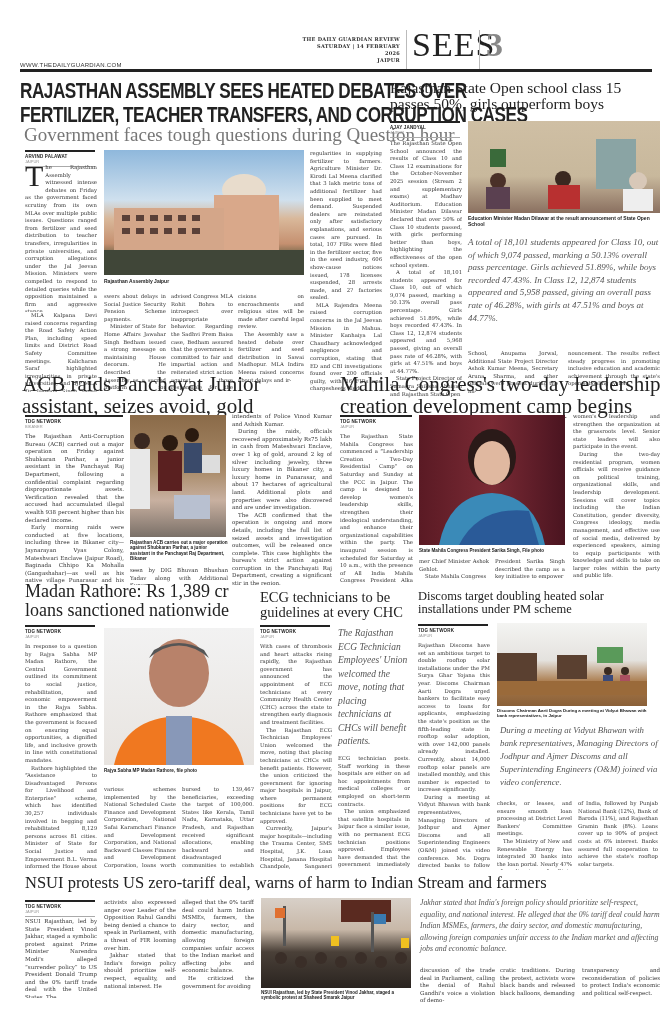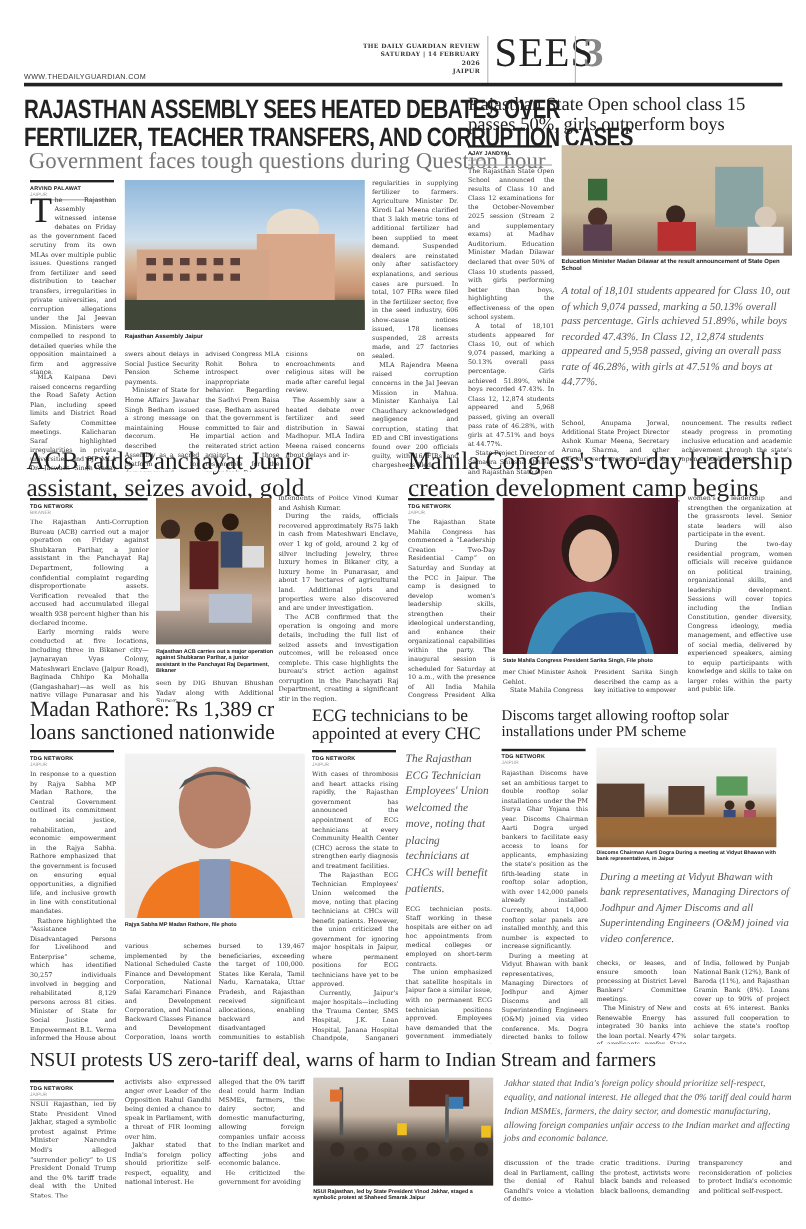--- a/index.html
+++ b/index.html
@@ -216,39 +216,39 @@
   </svg>
 </div>
 <div class="abs cap" style="left:104px;top:768px;width:150px;font-size:4.6px">Rajya Sabha MP Madan Rathore, file photo</div>
 <div class="abs col" style="left:104px;top:786px;width:72px;height:84px">
     <p class="first">various schemes implemented by the National Scheduled Caste Finance and Development Corporation, National Safai Karamchari Finance and Development Corporation, and National Backward Classes Finance and Development Corporation, loans worth Rs 1,389.61 crore were dis-</p>
   </div>
 <div class="abs col" style="left:182px;top:786px;width:72px;height:84px">
     <p class="first">bursed to 139,467 beneficiaries, exceeding the target of 100,000. States like Kerala, Tamil Nadu, Karnataka, Uttar Pradesh, and Rajasthan received significant allocations, enabling backward and disadvantaged communities to establish self-employment and entrepreneurial ventures.</p>
   </div>
 
-<div class="abs hl-serif" style="left:260px;top:590px;width:150px;font-size:14.5px">ECG technicians to be appointed at every CHC</div>
+<div class="abs hl-serif" style="left:260px;top:590px;width:150px;font-size:14.5px">ECG technicians to be guidelines at every CHC</div>
 <div class="abs" style="left:260px;top:625px;width:70px">
   <div class="byline">
       <div class="n">TDG NETWORK</div>
       <div class="p" style="border-bottom:none">JAIPUR</div>
     </div>
 </div>
 <div class="abs col" style="left:260px;top:643px;width:72px;height:227px">
     <p class="first">With cases of thrombosis and heart attacks rising rapidly, the Rajasthan government has announced the appointment of ECG technicians at every Community Health Center (CHC) across the state to strengthen early diagnosis and treatment facilities.</p>
     <p>The Rajasthan ECG Technician Employees' Union welcomed the move, noting that placing technicians at CHCs will benefit patients. However, the union criticized the government for ignoring major hospitals in Jaipur, where permanent positions for ECG technicians have yet to be approved.</p>
     <p>Currently, Jaipur's major hospitals—including the Trauma Center, SMS Hospital, J.K. Loan Hospital, Janana Hospital Chandpole, Sanganeri Gate, and Women's Hospital—have no sanctioned permanent</p>
   </div>
 <div class="abs pull" style="left:338px;top:627px;width:74px;font-size:9.5px;line-height:13.5px">The Rajasthan ECG Technician Employees' Union welcomed the move, noting that placing technicians at CHCs will benefit patients.</div>
 <div class="abs col" style="left:338px;top:755px;width:72px;height:115px">
     <p class="first">ECG technician posts. Staff working in these hospitals are either on ad hoc appointments from medical colleges or employed on short-term contracts.</p>
     <p>The union emphasized that satellite hospitals in Jaipur face a similar issue, with no permanent ECG technician positions approved. Employees have demanded that the government immediately approve permanent positions in all major and satellite hospitals to ensure consistent patient care and improve emergency cardiac treatment across the city.</p>
   </div>
 
-<div class="abs hl-serif" style="left:418px;top:590px;width:245px;font-size:12.5px">Discoms target allowing rooftop solar installations under PM scheme</div>
+<div class="abs hl-serif" style="left:418px;top:590px;width:245px;font-size:12.5px">Discoms target doubling heated solar installations under PM scheme</div>
 <div class="abs" style="left:418px;top:624px;width:70px">
   <div class="byline">
       <div class="n">TDG NETWORK</div>
       <div class="p" style="border-bottom:none">JAIPUR</div>
     </div>
 </div>
 <div class="abs col" style="left:418px;top:642px;width:72px;height:228px">
     <p class="first">Rajasthan Discoms have set an ambitious target to double rooftop solar installations under the PM Surya Ghar Yojana this year. Discoms Chairman Aarti Dogra urged bankers to facilitate easy access to loans for applicants, emphasizing the state's position as the fifth-leading state in rooftop solar adoption, with over 142,000 panels already installed. Currently, about 14,000 rooftop solar panels are installed monthly, and this number is expected to increase significantly.</p>
     <p>During a meeting at Vidyut Bhawan with bank representatives, Managing Directors of Jodhpur and Ajmer Discoms and all Superintending Engineers (O&amp;M) joined via video conference. Ms. Dogra directed banks to follow Government of India guidelines, avoid delays due to unnecessary documentation, guarantor</p>
   </div>

